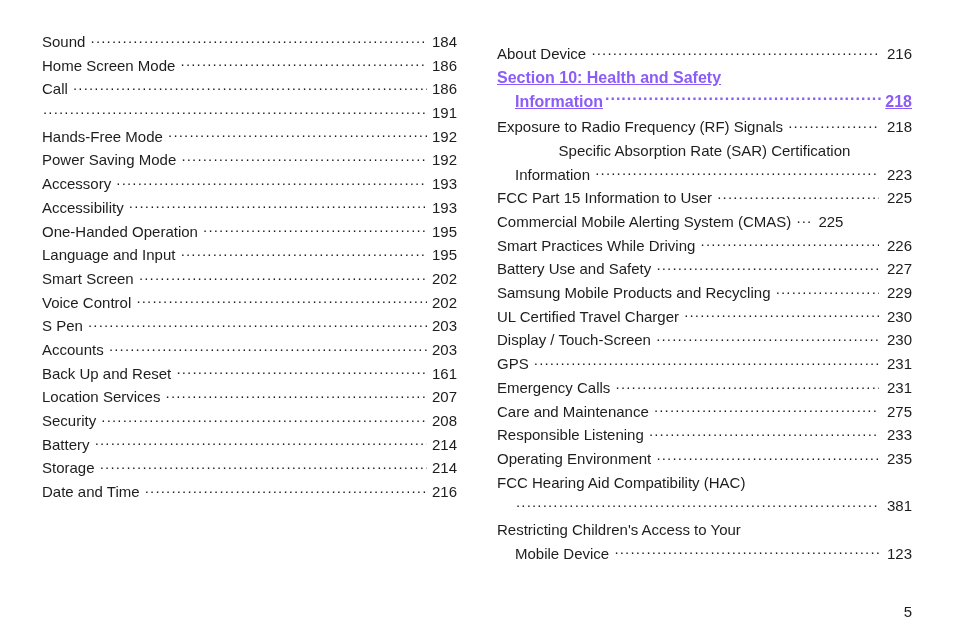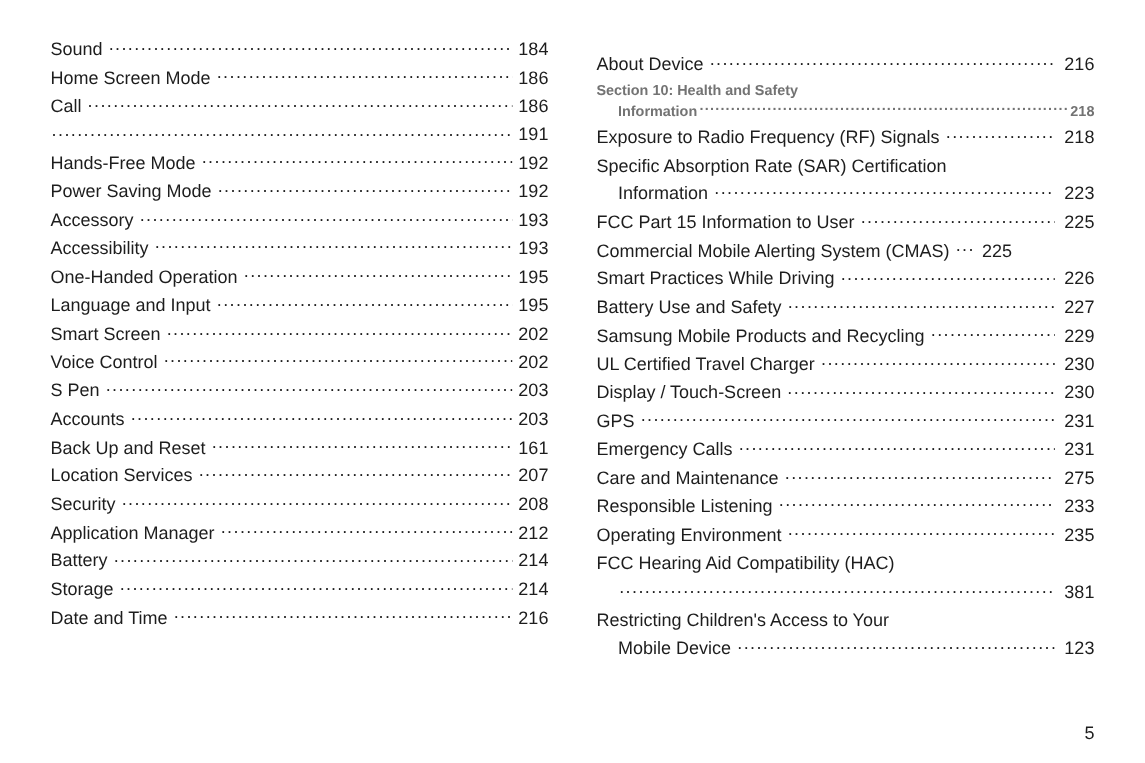--- a/index.html
+++ b/index.html
@@ -48,25 +48,26 @@
       right: 0;
       bottom: 0;
       letter-spacing: -1px;
       word-spacing: -1px;
       overflow: hidden;
       white-space: nowrap;
     }
     .toc-entry .page { flex: 0 0 auto; padding-left: 4px; }
     .col-right .toc-entry .page { min-width: 32px; text-align: right; }
     .section-header {
-      color: #737373;
+      color: #8b5cf6;
       font-weight: bold;
-      font-size: 12px;
+      font-size: 16px;
       line-height: 1.55;
       font-stretch: condensed;
+      text-decoration: underline;
     }
     .sh-row {
       display: flex;
       align-items: baseline;
       white-space: nowrap;
       padding-left: 0;
     }
     .sh-row .label { flex: 0 0 auto; }
     .sh-row .dots {
       flex: 1 1 auto;
@@ -179,25 +180,20 @@
       <span class="label">Location Services&nbsp;</span>
       <span class="dots"></span>
       <span class="page">207</span>
     </div>
     <div class="toc-entry">
       <span class="label">Security&nbsp;</span>
       <span class="dots"></span>
       <span class="page">208</span>
     </div>
     <div class="toc-entry">
-      <span class="label">Application Manager&nbsp;</span>
-      <span class="dots"></span>
-      <span class="page">212</span>
-    </div>
-    <div class="toc-entry">
       <span class="label">Battery&nbsp;</span>
       <span class="dots"></span>
       <span class="page">214</span>
     </div>
     <div class="toc-entry">
       <span class="label">Storage&nbsp;</span>
       <span class="dots"></span>
       <span class="page">214</span>
     </div>
     <div class="toc-entry">
@@ -216,21 +212,21 @@
     <div class="section-header sh-row" style="padding-left: 18px;">
       <span class="label">Information </span>
       <span class="dots"></span>
       <span class="page">218</span>
     </div>
     <div class="toc-entry">
       <span class="label">Exposure to Radio Frequency (RF) Signals&nbsp;</span>
       <span class="dots"></span>
       <span class="page">218</span>
     </div>
-    <div class="wrap-line" style="padding-left: 0px;">Specific Absorption Rate (SAR) Certification</div>
+    <div class="wrap-line" style="padding-left: 0px; text-align: center;">Specific Absorption Rate (SAR) Certification</div>
     <div class="toc-entry indent-1">
       <span class="label">Information&nbsp;</span>
       <span class="dots"></span>
       <span class="page">223</span>
     </div>
     <div class="toc-entry">
       <span class="label">FCC Part 15 Information to User&nbsp;</span>
       <span class="dots"></span>
       <span class="page">225</span>
     </div>

